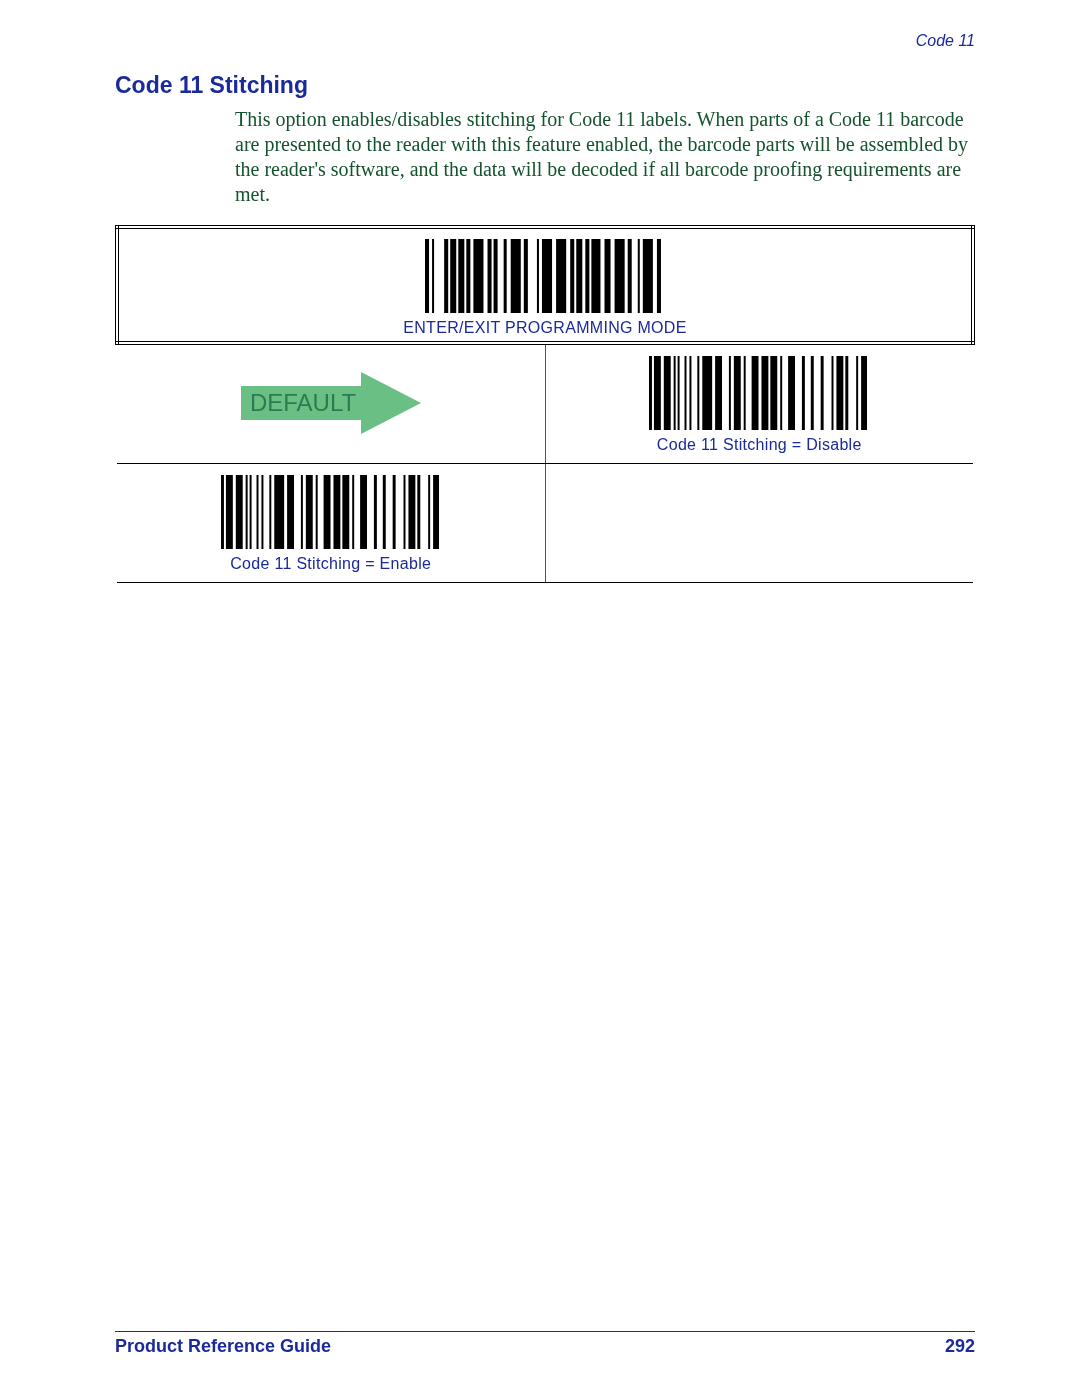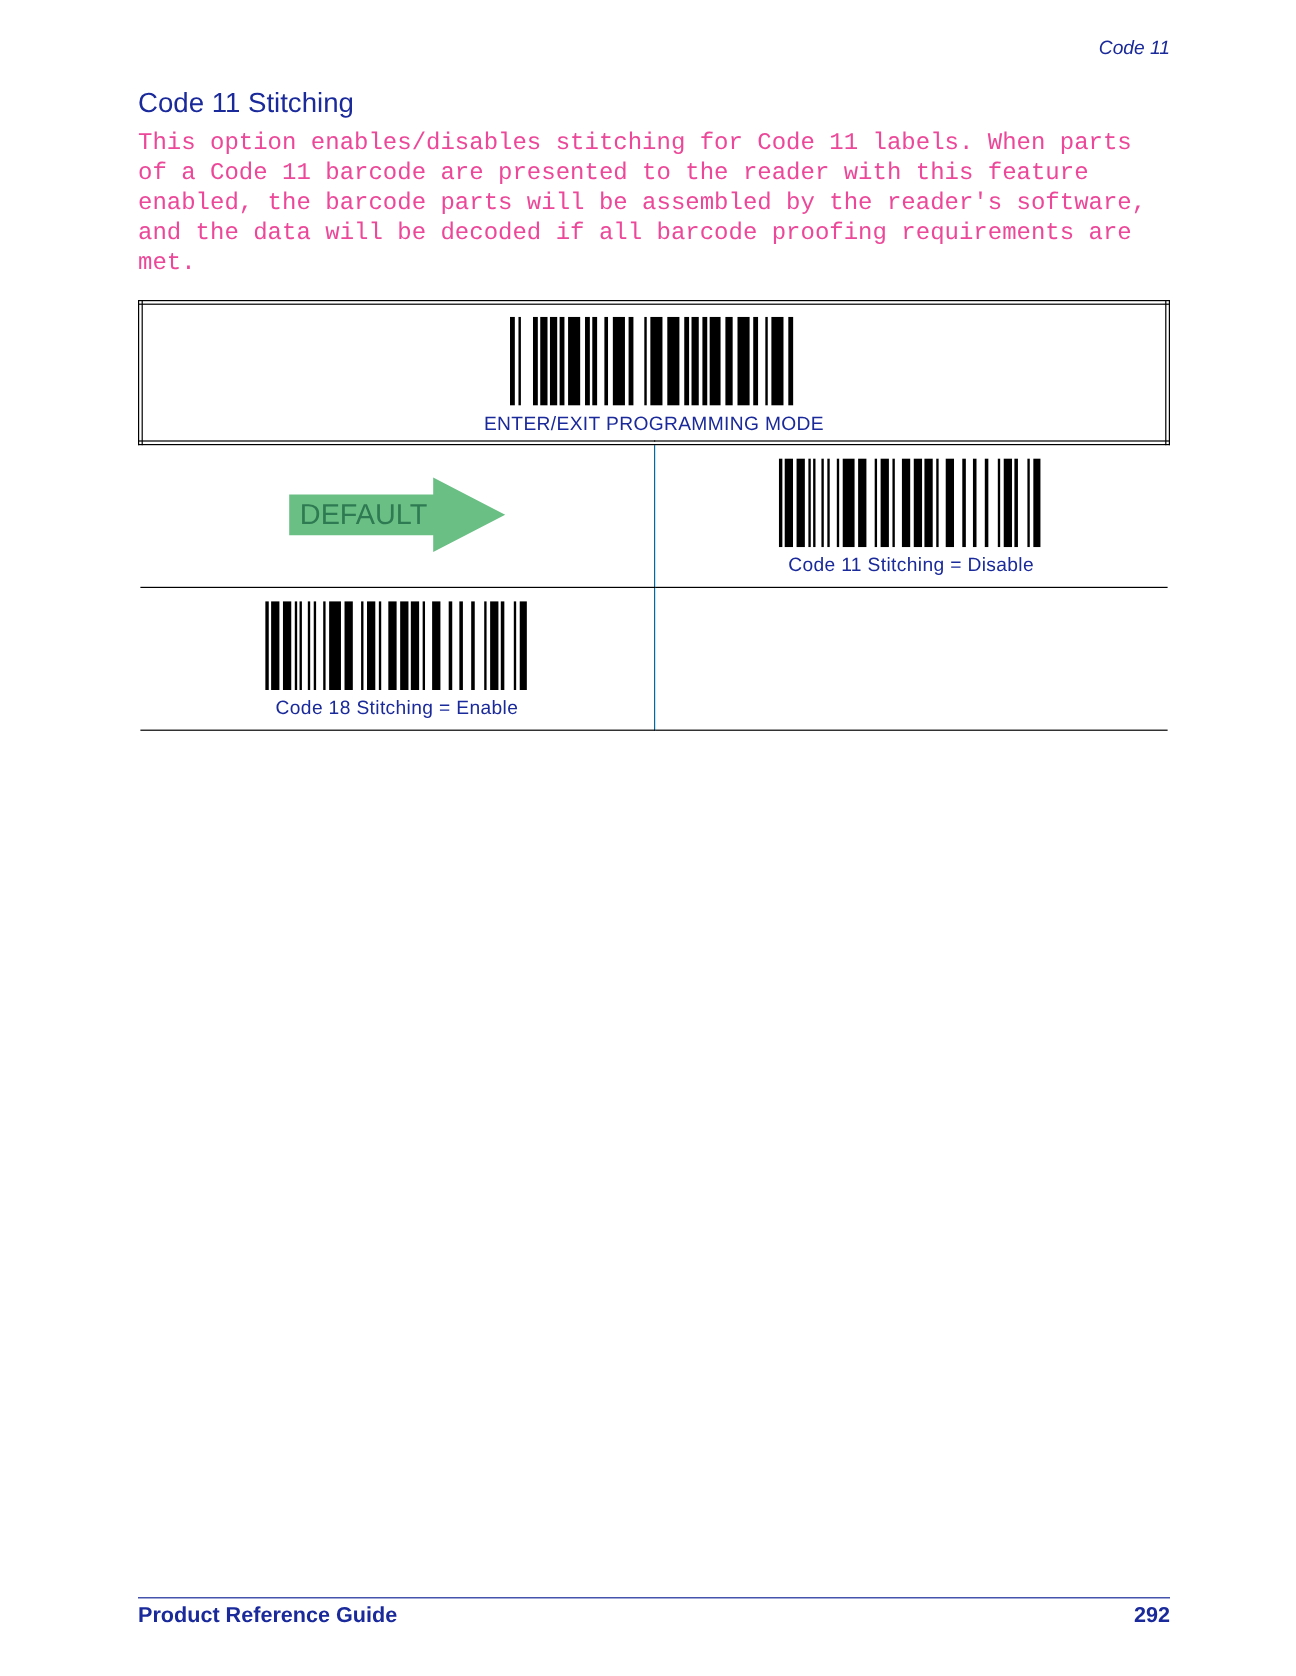--- a/index.html
+++ b/index.html
@@ -21,30 +21,31 @@
   .header-right {
     text-align: right;
     font-family: Arial, sans-serif;
     font-size: 16px;
     color: #1a2a9a;
     margin-bottom: 6px;
     font-style: italic;
   }
   .section-heading {
     font-family: Arial, sans-serif;
-    font-weight: normal;
+    font-weight: bold;
     font-size: 23px;
     color: #1a2a9a;
     margin: 22px 0 8px 0;
   }
   .body-text {
-    font-family: Liberation Mono, monospace;
+    font-family: Liberation Serif, serif;
     font-size: 20px;
-    color: #ec4899;
+    color: #14532d;
     line-height: 1.25;
+    margin-left: 120px;
   }
   .outer-table {
     width: 100%;
     border-collapse: collapse;
     margin-top: 18px;
   }
   .top-cell {
     border: 4px double #000;
     text-align: center;
     padding: 10px 0 4px 0;
@@ -194,21 +195,21 @@
                 <rect x="139.10" y="0" width="6.91" height="74" fill="#000"></rect>
                 <rect x="152.91" y="0" width="2.96" height="74" fill="#000"></rect>
                 <rect x="161.79" y="0" width="2.96" height="74" fill="#000"></rect>
                 <rect x="171.66" y="0" width="2.96" height="74" fill="#000"></rect>
                 <rect x="182.51" y="0" width="1.97" height="74" fill="#000"></rect>
                 <rect x="187.44" y="0" width="6.91" height="74" fill="#000"></rect>
                 <rect x="196.32" y="0" width="2.96" height="74" fill="#000"></rect>
                 <rect x="207.17" y="0" width="1.97" height="74" fill="#000"></rect>
                 <rect x="212.11" y="0" width="5.92" height="74" fill="#000"></rect>
               </svg>
-          <span class="barcode-caption">Code 18 Stitching = Enable</span>
+          <span class="barcode-caption">Code 11 Stitching = Enable</span>
         </div>
       </td>
       <td class="right"></td>
     </tr>
   </tbody>
     </table>
 
   <div class="footer">
     <span>Product Reference Guide</span>
     <span>292</span>

